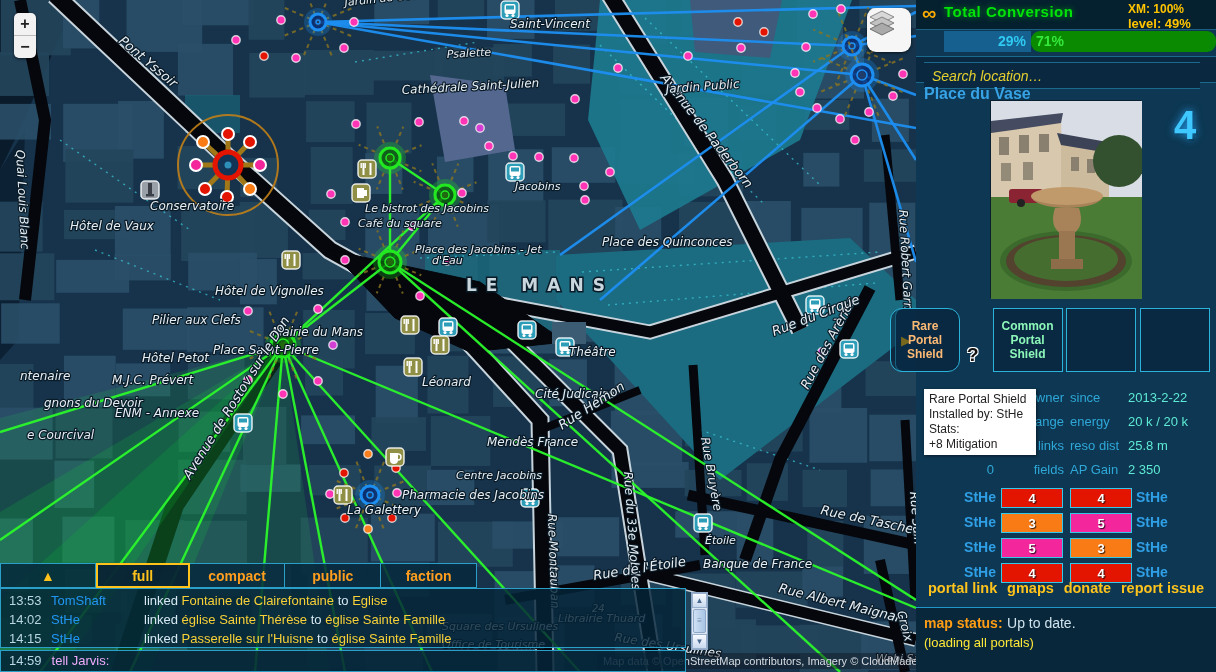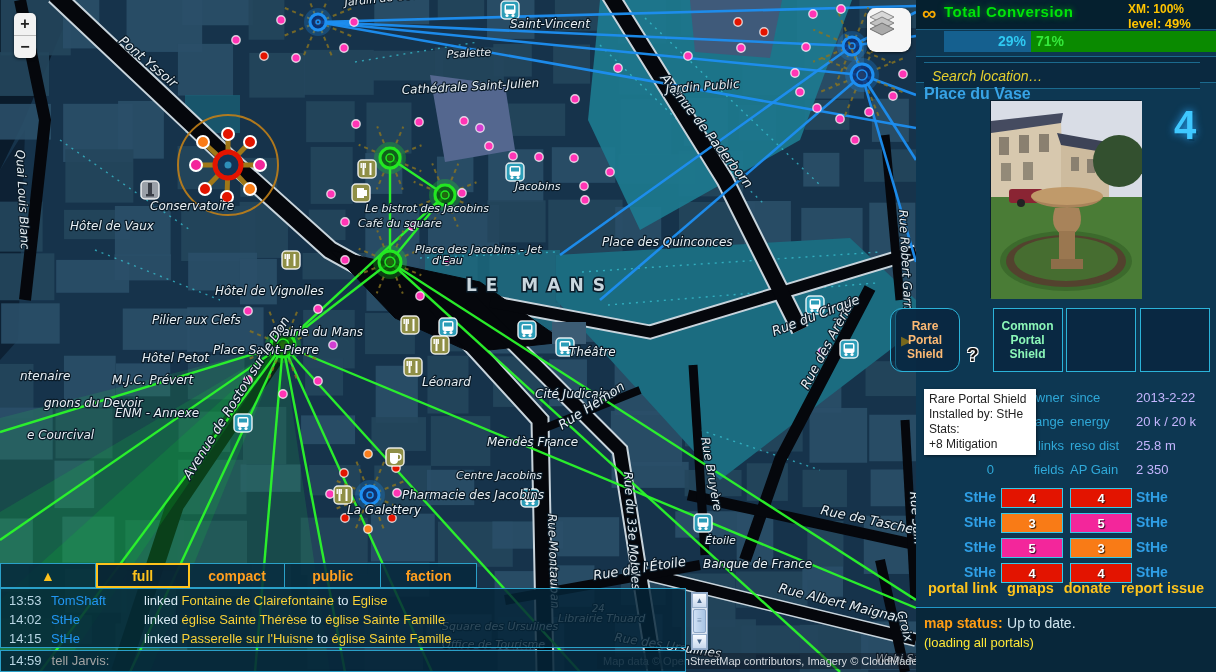--- a/index.html
+++ b/index.html
@@ -35,42 +35,42 @@
              background-color:#0d3752; }
   #sb-header { position:absolute; left:0; top:0; width:300px; height:30px; background:#05202f;
                border-bottom:1px solid #1b5f82; }
   #sb-infinity { position:absolute; left:6px; top:2px; color:#f7a900; font-size:20px; font-weight:bold; }
   #sb-title { position:absolute; left:28px; top:3px; color:#00e408; font-size:19px; font-weight:bold;
               text-shadow:0 0 6px rgba(0,255,0,.55); letter-spacing:.5px; }
   #sb-bar { position:absolute; left:0; top:31px; width:300px; height:21px; display:flex;padding-left:28px; }
   #sb-bar .blue { width:87px; background:#15608f; color:#2fc9f2; font-size:14px; font-weight:bold;
                   text-align:right; padding:2px 5px 0 0; }
   #sb-bar .green { flex:1; background:#0a8a00; color:#35e83a; font-size:14px; font-weight:bold;
-                   padding:2px 0 0 5px; }
+                   padding:2px 0 0 5px;border-radius:9px; }
   #sb-search { position:absolute; left:0; top:56px; width:300px; height:27px;
                border-top:1px solid #1b6a8e; border-bottom:1px solid #1b6a8e;
                color:#e5cf2e; font-style:italic; font-size:14px; padding:5px 16px 0 8px;
                background:#0a2940; cursor:text; }
   #sb-photo { position:absolute; left:74px; top:100px; width:151px; height:198px;
               border:1px solid #0a1f30; }
   
   .modbox { position:absolute; top:308px; width:70px; height:64px; border:1px solid #2bb3d9;
             background:rgba(8,30,52,.55); display:flex; align-items:center; justify-content:center;
             text-align:center; font-size:12px; line-height:14px; font-weight:bold; }
   #sb-expandtab { position:absolute; left:895px; top:308px; width:21px; height:64px;
                   border:1px solid #2bb3d9; border-right:none; border-radius:8px 0 0 8px;
                   background:#0d3a57; display:flex; align-items:center; justify-content:center; }
   #sb-expandtab span { color:#ffc400; font-size:13px; }
   
   #sb-stats { position:absolute; left:916px; top:390px; width:300px; }
   .statrow { height:24px; font-size:13px; position:relative; }
   .statrow .v1 { position:absolute; left:0;  width:78px; text-align:right; color:#2fa8d8; }
   .statrow .l1 { position:absolute; left:82px; width:66px; text-align:right; color:#2fa8d8; }
   .statrow .l2 { position:absolute; left:154px; width:62px; color:#2fa8d8; }
-  .statrow .v2 { position:absolute; left:220px; width:80px; color:#c4b5fd; }
+  .statrow .v2 { position:absolute; left:212px; width:80px; color:#5eead4; }
   
   #tooltip { position:absolute; left:924px; top:389px; width:112px; background:#ffffff;
              color:#222; font-size:12px; line-height:15px; padding:3px 5px;
              box-shadow:1px 1px 3px rgba(0,0,0,.5); z-index:30; }
   #mod-cursor { position:absolute; left:967px; top:344px; z-index:31; color:#111; font-size:19px;
                 font-weight:bold; text-shadow:-1px -1px 0 #fff,1px -1px 0 #fff,-1px 1px 0 #fff,1px 1px 0 #fff; }
   
   #sb-resos { position:absolute; left:916px; top:487px; width:300px; }
   .resorow { height:25px; position:relative; }
   .resorow .nameL { position:absolute; left:0; width:80px; text-align:right; color:#2f9fe6;
@@ -102,21 +102,21 @@
                border:1px solid #2aa0c8; background:rgba(5,36,56,.82); overflow:hidden;
                font-size:13px; padding-top:2px; }
   .chatrow { height:19px; line-height:19px; white-space:nowrap; padding-left:8px; }
   .chatrow .time { color:#b9d6e4; display:inline-block; width:42px; }
   .chatrow .sender { color:#2196f3; display:inline-block; width:93px; }
   .seg-plain { color:#d6e8f2; } .seg-portal { color:#f7d038; }
   #chat-input { position:absolute; left:0; top:87px; width:686px; height:22px;
                 border:1px solid #2aa0c8; background:rgba(5,36,56,.88); font-size:13px;
                 line-height:20px; padding-left:8px; cursor:text; }
   #chat-input .time { color:#b9d6e4; margin-right:10px; }
-  #chat-input .prefix { color:#a3a3a3; }
+  #chat-input .prefix { color:#f0abfc; }
   
   #chat-scroll { position:absolute; left:691px; top:29px; width:17px; height:58px;
                  background:#dce6f2; border:1px solid #8fa8c8; display:flex;
                  flex-direction:column; }
   #chat-scroll .btn { height:15px; background:linear-gradient(#f8fbff,#c9d9ee);
                       border:1px solid #98b0cc; color:#4a6a90; font-size:8px; text-align:center;
                       line-height:13px; }
   #chat-scroll .thumb { flex:1; margin:1px; background:linear-gradient(90deg,#cfe0f4,#a8c4e4);
                         border:1px solid #8fa8c8; border-radius:2px; color:#7590b0;
                         font-size:8px; text-align:center; line-height:22px; }

